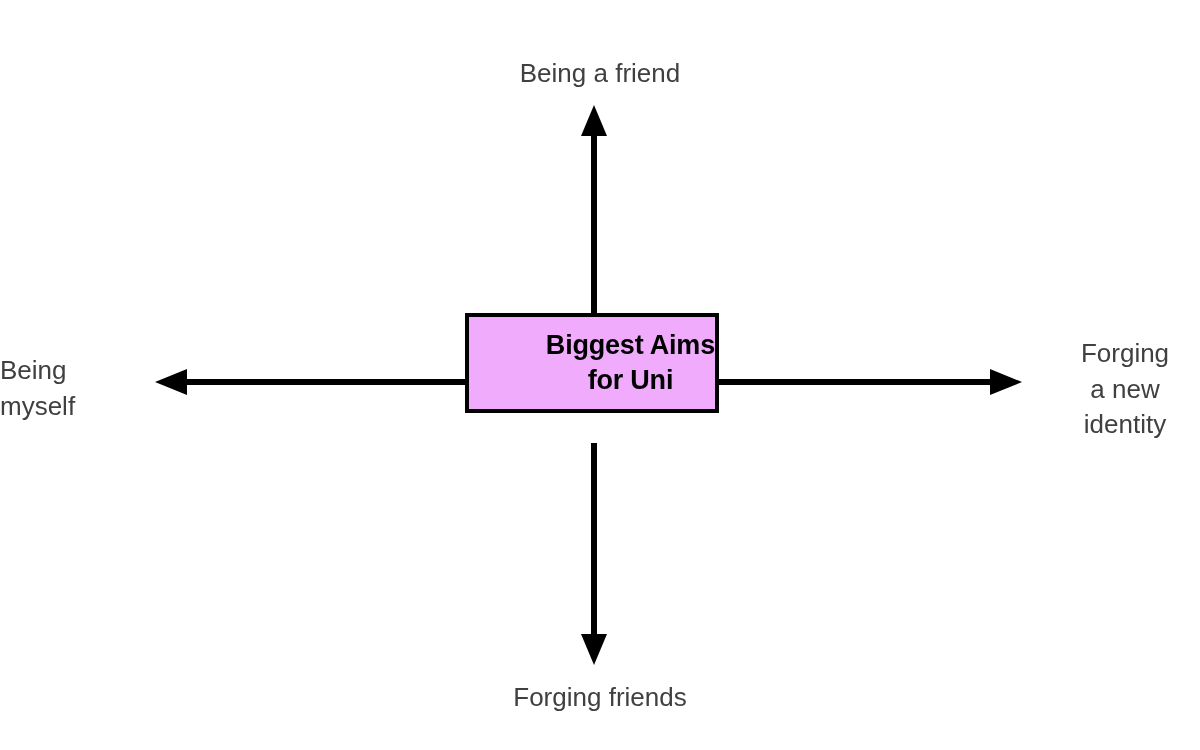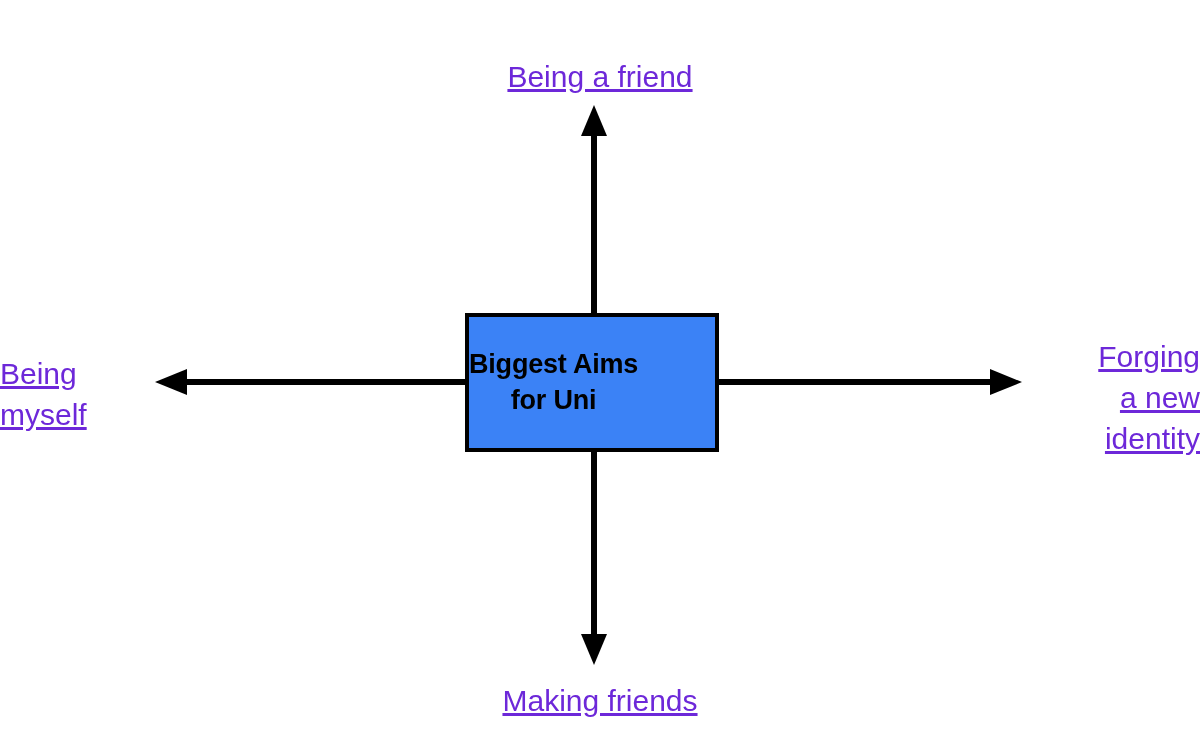--- a/index.html
+++ b/index.html
@@ -25,49 +25,48 @@
     width: 1200px;
     height: 750px;
   }
 
   
   .center-node {
     position: absolute;
     left: 465px;
     top: 313px;
     width: 254px;
-    height: 139px;
+    height: 100px;
     box-sizing: border-box;
     border: 4px solid #000000;
-    background: #3b82f6;
+    background: #f0abfc;
     display: flex;
     align-items: center;
-    justify-content: flex-start;
+    justify-content: flex-end;
     z-index: 3;
   }
   .center-node-label {
     font-size: 27px;
     font-weight: bold;
     color: #000000;
     line-height: 1.30;
     text-align: center;
     letter-spacing: -0.2px;
     white-space: pre-line;
   }
 
   
   .node-label {
     position: absolute;
-    font-size: 30px;
+    font-size: 26px;
     font-weight: normal;
-    color: #6d28d9;
+    color: #404040;
     line-height: 1.37;
     white-space: pre-line;
     z-index: 2;
-    text-decoration: underline;
   }
   .label-top {
     left: 0;
     top: 56px;
     width: 1200px;
     text-align: center;
   }
   .label-bottom {
     left: 0;
     top: 680px;
@@ -77,21 +76,21 @@
   .label-left {
     left: 0;
     top: 353px;
     width: 131px;
     text-align: left;
   }
   .label-right {
     left: 1050px;
     top: 336px;
     width: 150px;
-    text-align: right;
+    text-align: center;
   }
 </style>
 </head>
 <body>
 
 <div id="canvas">
 
   <svg id="diagram-svg" viewBox="0 0 1200 750" xmlns="http://www.w3.org/2000/svg">
 
     <g>
@@ -119,18 +118,18 @@
     <div class="center-node-label">Biggest Aims
 for Uni</div>
   </div>
 
   <div class="node-label label-top">Being a friend</div>
 
   <div class="node-label label-right">Forging
 a new
 identity</div>
 
-  <div class="node-label label-bottom">Making friends</div>
+  <div class="node-label label-bottom">Forging friends</div>
 
   <div class="node-label label-left">Being
 myself</div>
 
 </div>
 
 </body></html>

